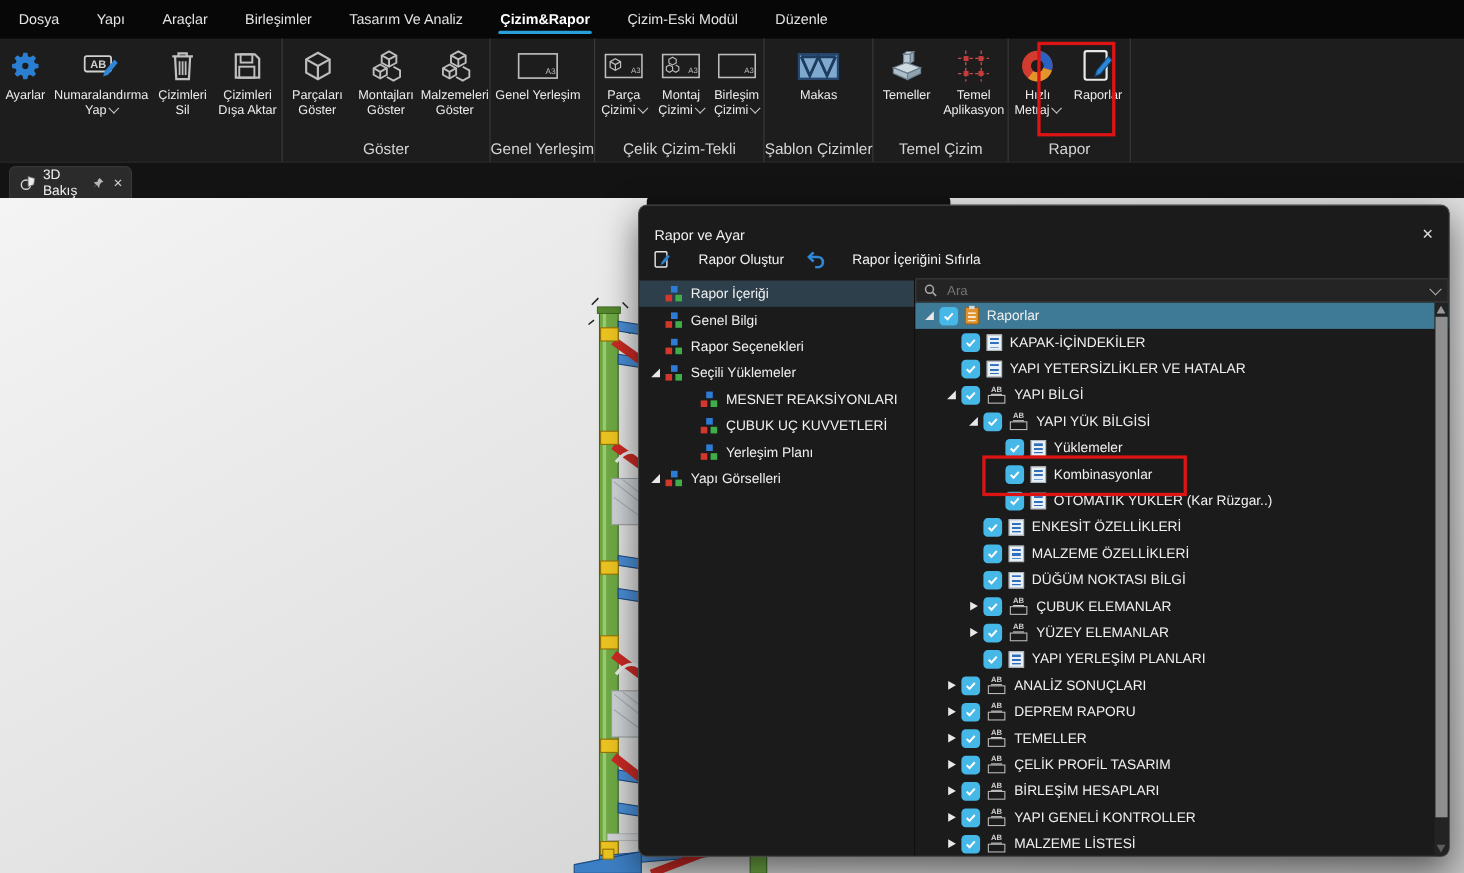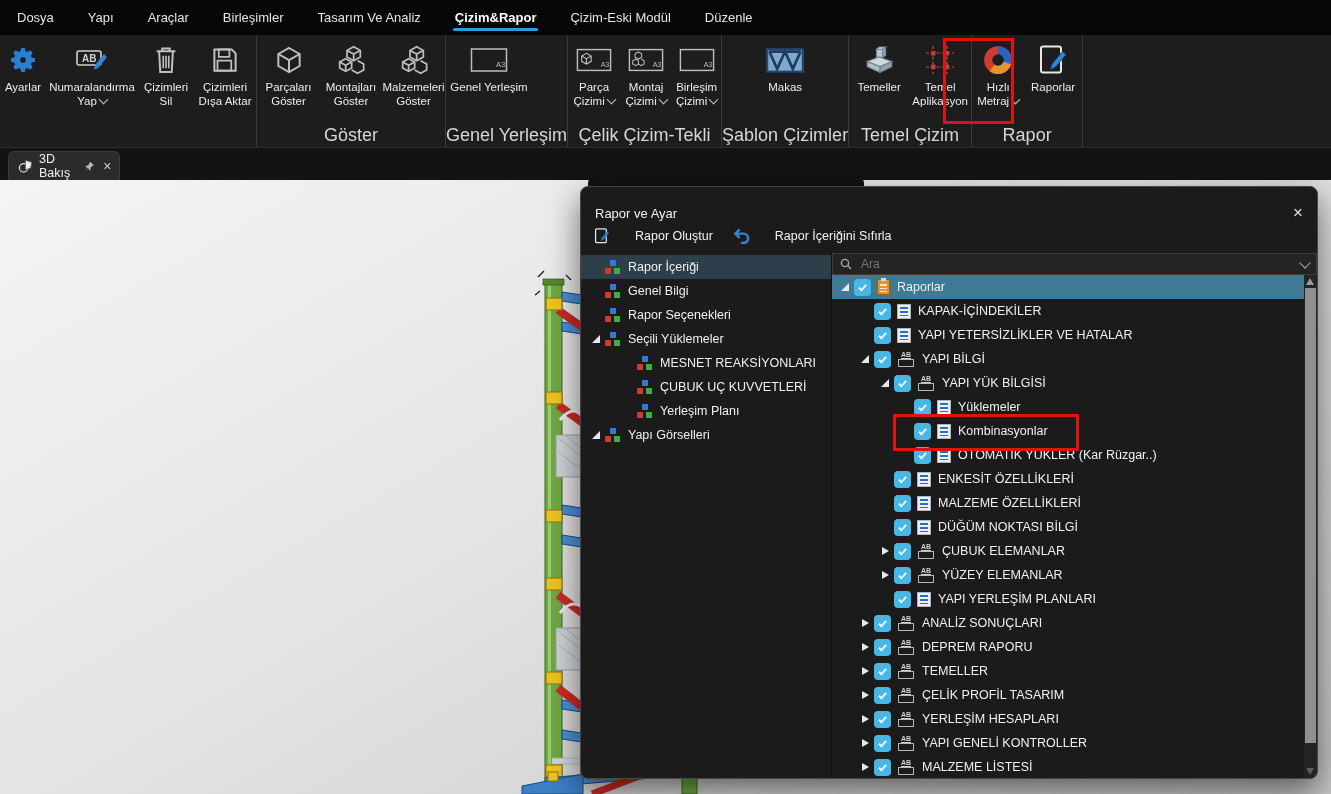--- a/index.html
+++ b/index.html
@@ -11,21 +11,21 @@
   .mi.active{color:#fff;font-weight:bold;}
   .mi.active::after{content:"";position:absolute;left:15px;right:15px;bottom:4px;height:3px;border-radius:2px;background:#2a9fd8;}
   
   .ribbon{position:absolute;top:35px;left:0;width:100%;height:113px;background:#1d1d1d;display:flex;border-bottom:1px solid #2d2d2d;box-sizing:border-box;z-index:2;}
   .rgroup{display:flex;flex-direction:column;border-right:1px solid #3a3a3a;}
   .rbtns{flex:1;display:flex;align-items:stretch;}
   .rbtn{display:flex;flex-direction:column;align-items:center;padding-top:7px;color:#ececec;font-size:11.5px;line-height:1.2;text-align:center;cursor:default;}
   .ric{height:36px;display:flex;align-items:center;justify-content:center;margin-bottom:3px;}
   .rlbl{padding:0 2px;}
   .chev{display:inline-block;width:6px;height:6px;border-right:1.5px solid #c6c6c6;border-bottom:1.5px solid #c6c6c6;transform:rotate(45deg);margin-left:3px;margin-bottom:2px;}
-  .rcap{height:20px;font-size:18px;color:#d6d6d6;text-align:center;line-height:16px;}
+  .rcap{height:20px;font-size:14px;color:#d6d6d6;text-align:center;line-height:16px;}
   
   .tabbar{position:absolute;top:148px;left:0;width:100%;height:32px;background:#131313;z-index:2;}
   .tab{position:absolute;left:8px;bottom:0;height:29px;width:112px;background:#2b2b2b;border:1px solid #3a3a3a;border-bottom:none;border-radius:6px 6px 0 0;display:flex;align-items:center;gap:6px;padding:0 9px;color:#f0f0f0;font-size:12.5px;box-sizing:border-box;}
   .tab .x{margin-left:2px;color:#cfcfcf;font-size:14px;line-height:1;}
   
   .viewport{position:absolute;top:180px;left:0;width:1331px;height:614px;overflow:hidden;
             background:linear-gradient(150deg,#f4f4f4 0%,#e4e4e4 45%,#c5c5c5 100%);}
   
   .behind{position:absolute;left:588px;top:177px;width:276px;height:14px;background:#121212;border-radius:6px 6px 0 0;z-index:4;}
   
@@ -765,21 +765,21 @@
             </span>
           <span class="cb">
               <svg width="11" height="11" viewBox="0 0 12 12">
                 <path d="M2 6.2 4.8 9 10 3.2" stroke="#fff" stroke-width="2" fill="none"></path>
               </svg>
             </span>
           <span class="ic-ab">
               <b>AB</b>
               <i></i>
             </span>
-          <span>YERLEŞİM HESAPLARI</span>
+          <span>BİRLEŞİM HESAPLARI</span>
         </div>
 
         <div class="trow" style="padding-left:26px">
           <span class="exp closed">
               <i></i>
             </span>
           <span class="cb">
               <svg width="11" height="11" viewBox="0 0 12 12">
                 <path d="M2 6.2 4.8 9 10 3.2" stroke="#fff" stroke-width="2" fill="none"></path>
               </svg>

